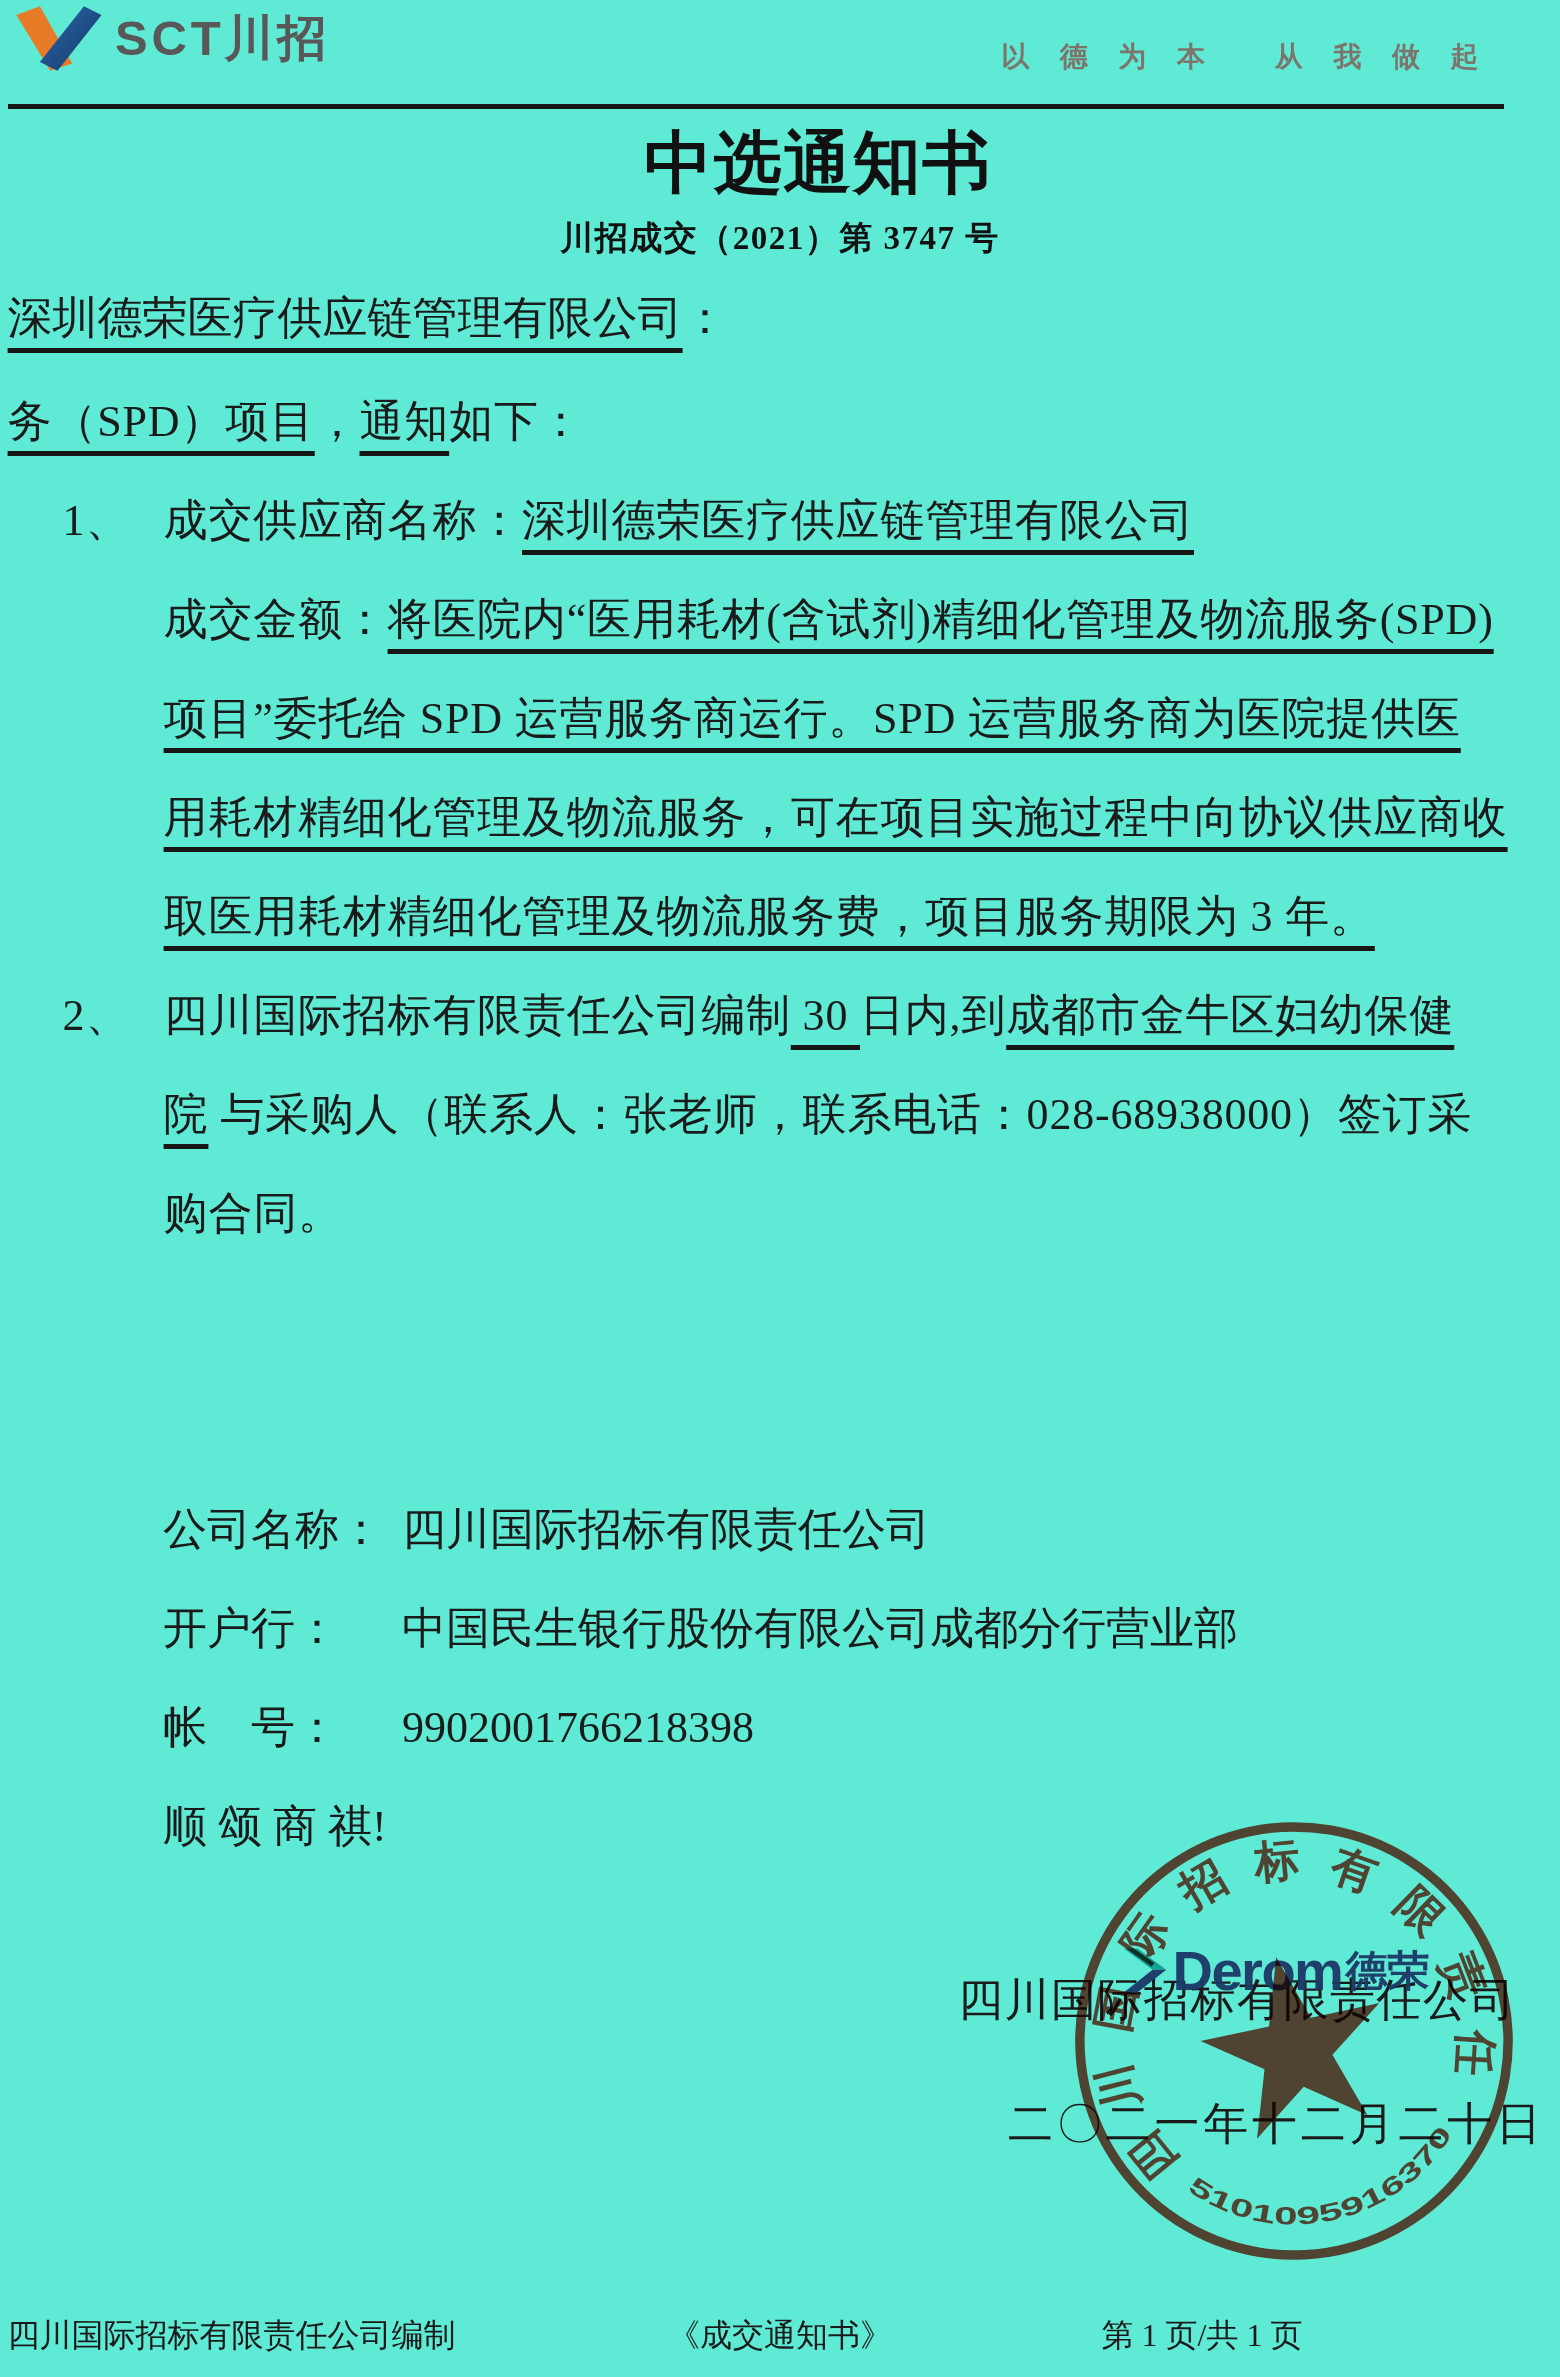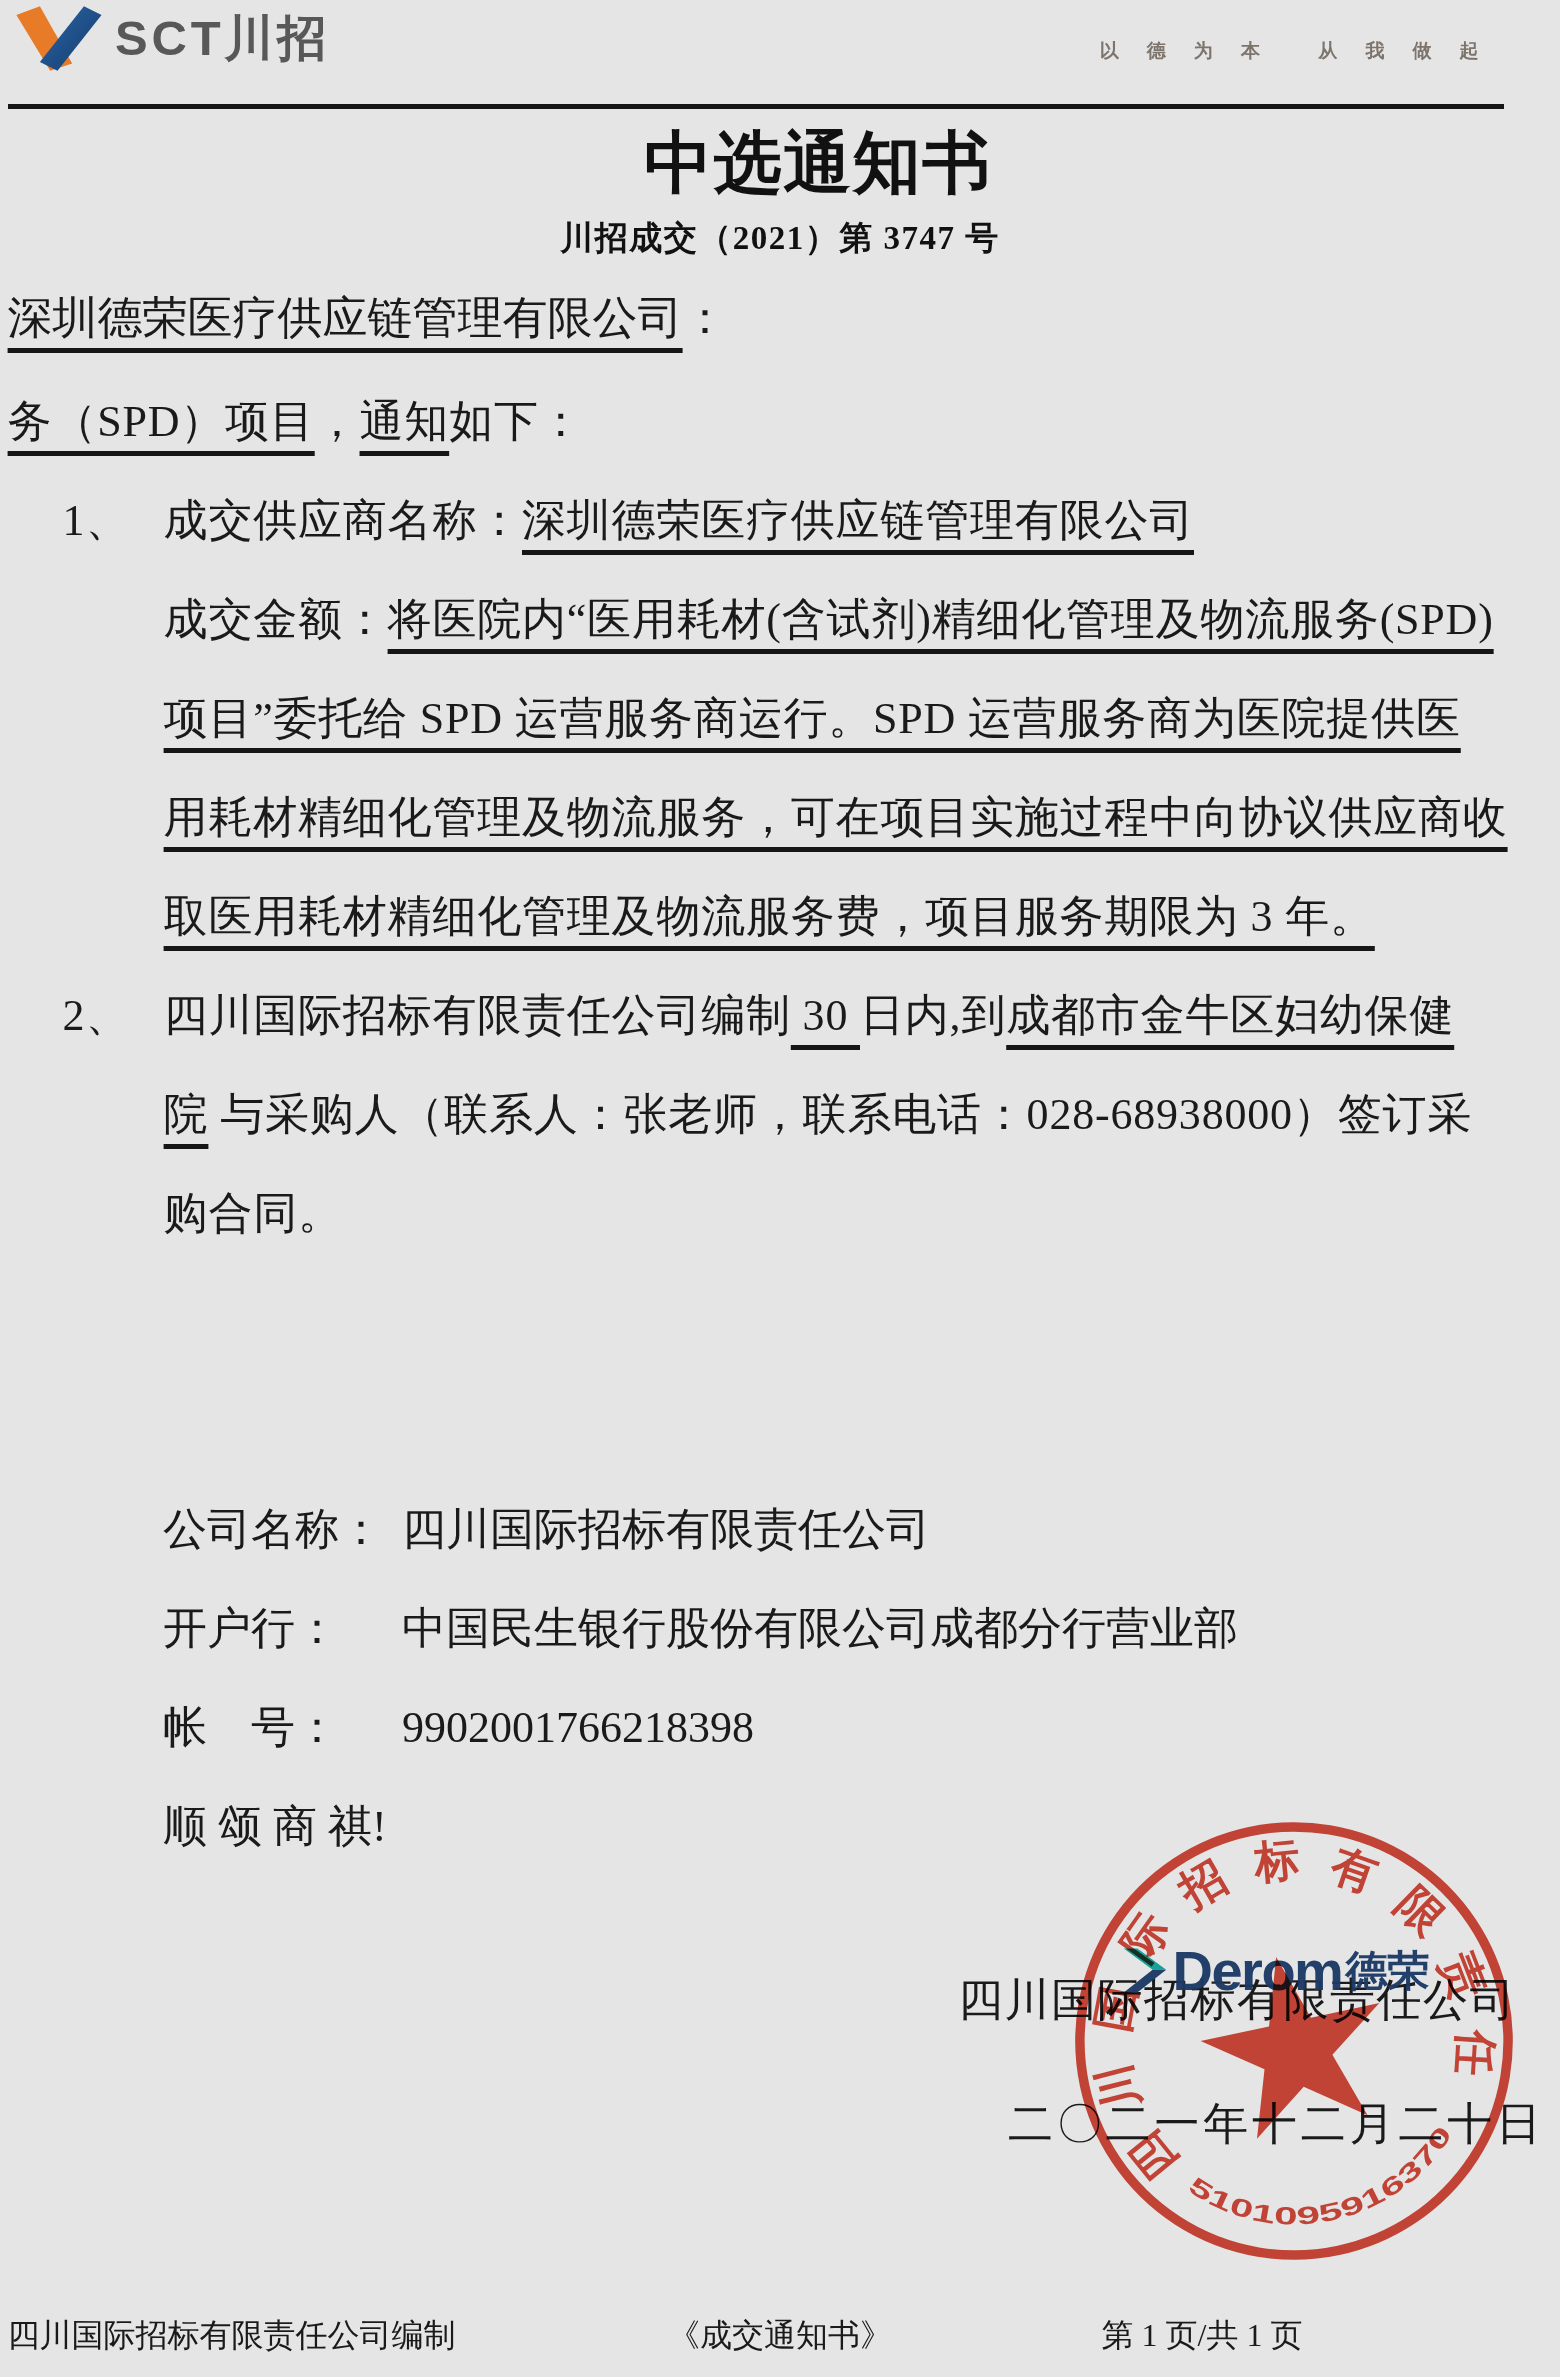--- a/index.html
+++ b/index.html
@@ -1,30 +1,30 @@
 <!DOCTYPE html>
 <html style="font-size:12px"><head>
 <meta charset="utf-8">
 <style>
   html,body{margin:0;padding:0;background:#ffffff;}
   .page{
-    position:relative; width:1560px; height:2377px; background:#e5e5e5; overflow:hidden;
+    position:relative; width:1560px; height:2377px; background:#5eead4; overflow:hidden;
     font-family:"Liberation Serif","DejaVu Serif",serif; color:#1a1a1a;
   }
   
   .logo{position:absolute; left:12px; top:3px; display:flex; align-items:center;}
   .logo svg{width:91px; height:71px;}
   .logo-text{
     font-family:"Liberation Sans","DejaVu Sans",sans-serif; font-weight:bold;
     font-size:49px; color:#585858; letter-spacing:3.8px; margin-left:12px; line-height:71px;
   }
   .slogan{
     position:absolute; top:38px; right:70px;
     font-family:"Liberation Sans","DejaVu Sans",sans-serif;
-    font-size:19px; font-weight:bold; color:#7d746c; letter-spacing:11.4px; white-space:nowrap;
+    font-size:28px; font-weight:bold; color:#7d746c; letter-spacing:11.4px; white-space:nowrap;
   }
   .hr{position:absolute; top:104px; left:7.6px; width:1496px; height:4.6px; background:#161616;}
 
   
   .title{position:absolute; top:118px; left:0; width:100%; text-align:center;
     font-size:68px; font-weight:900; letter-spacing:1.5px; color:#111;padding-left:38px;}
   .doc-no{position:absolute; top:216px; left:0; width:100%; text-align:center;
     font-size:33px; font-weight:bold; color:#111; letter-spacing:1.5px;}
 
   

